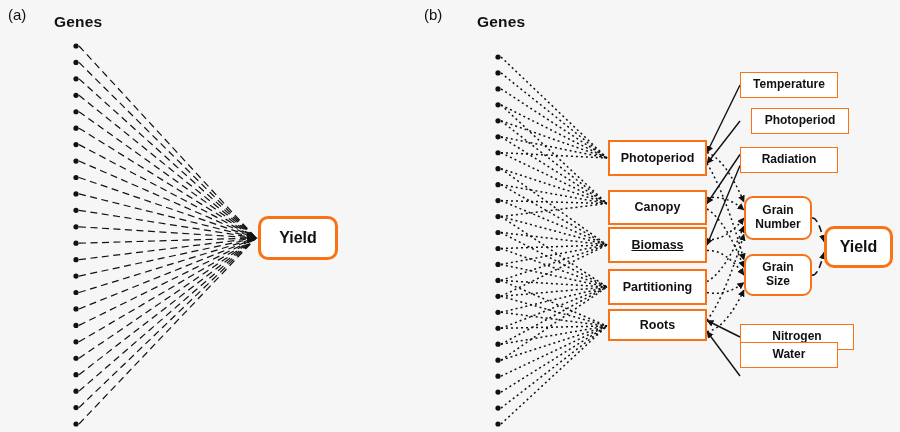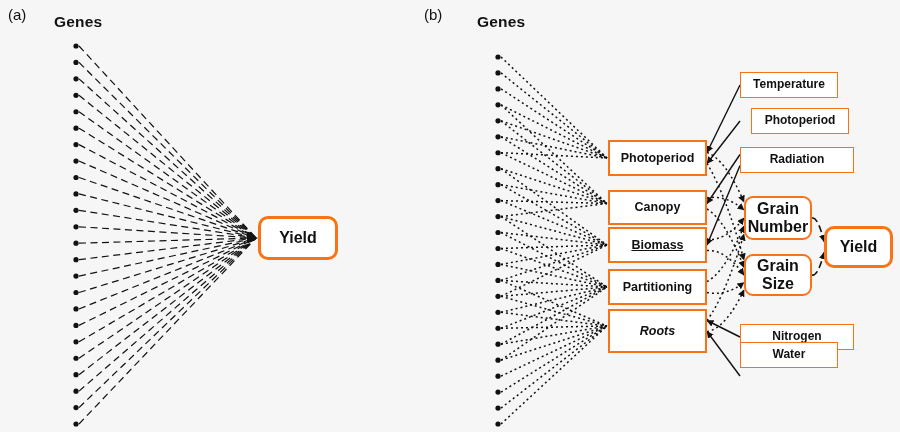--- a/index.html
+++ b/index.html
@@ -9,21 +9,21 @@
   .fig svg { position: absolute; left: 0; top: 0; }
   .plabel { position: absolute; font-size: 15px; }
   .genes  { position: absolute; font-size: 15.5px; font-weight: bold; letter-spacing: .2px; }
   .box {
     position: absolute; background: #fff; border: 2px solid #f97316;
     display: flex; align-items: center; justify-content: center;
     text-align: center; font-weight: bold; font-size: 12.5px; line-height: 1.15;
   }
   .proc  { border-width: 2px; }
   .env   { border-width: 1.6px; font-size: 12px; }
-  .grain { border-width: 2px; border-radius: 9px; font-size: 16px; padding: 0 5px; }
+  .grain { border-width: 2px; border-radius: 9px; font-size: 12px; padding: 0 5px; }
   .yield { border-width: 3px; border-radius: 10px; font-size: 16px; }
 </style>
 </head>
 <body style="background: rgb(246, 246, 246);">
 
 <div class="fig">
 
   <svg id="diagram-svg" width="900" height="432" viewBox="0 0 900 432">
     <defs>
       <marker id="arr" markerWidth="9" markerHeight="8" refX="6.5" refY="3.5" orient="auto" markerUnits="userSpaceOnUse">
@@ -171,25 +171,25 @@
   <div class="genes" style="left:54px;top:13px">Genes</div>
   <div class="box yield" style="left: 258px; top: 216px; width: 80px; height: 44px;">Yield</div>
 
   <div class="plabel" style="left:424px;top:6px">(b)</div>
   <div class="genes" style="left:477px;top:13px">Genes</div>
 
   <div class="box proc" style="left: 608px; top: 140px; width: 99px; height: 36px;">Photoperiod</div>
   <div class="box proc" style="left: 608px; top: 190px; width: 99px; height: 35px;">Canopy</div>
   <div class="box proc" style="left: 608px; top: 227px; width: 99px; height: 36px; text-decoration: underline;">Biomass</div>
   <div class="box proc" style="left: 608px; top: 269px; width: 99px; height: 36px;">Partitioning</div>
-  <div class="box proc" style="left: 608px; top: 309px; width: 99px; height: 44px; font-style: italic;">Roots</div>
+  <div class="box proc" style="left: 608px; top: 309px; width: 99px; height: 32px;">Roots</div>
 
   <div class="box env" style="left: 740px; top: 72px; width: 98px; height: 26px;">Temperature</div>
   <div class="box env" style="left: 751px; top: 108px; width: 98px; height: 26px;">Photoperiod</div>
-  <div class="box env" style="left: 740px; top: 147px; width: 114px; height: 26px;">Radiation</div>
+  <div class="box env" style="left: 740px; top: 147px; width: 98px; height: 26px;">Radiation</div>
   <div class="box env" style="left: 740px; top: 324px; width: 114px; height: 26px;">Nitrogen</div>
   <div class="box env" style="left: 740px; top: 342px; width: 98px; height: 26px;">Water</div>
 
   <div class="box grain" style="left: 744px; top: 196px; width: 68px; height: 44px;">Grain Number</div>
   <div class="box grain" style="left: 744px; top: 254px; width: 68px; height: 42px;">Grain Size</div>
 
   <div class="box yield" style="left: 824px; top: 226px; width: 69px; height: 42px;">Yield</div>
 </div>
 
 </body></html>

